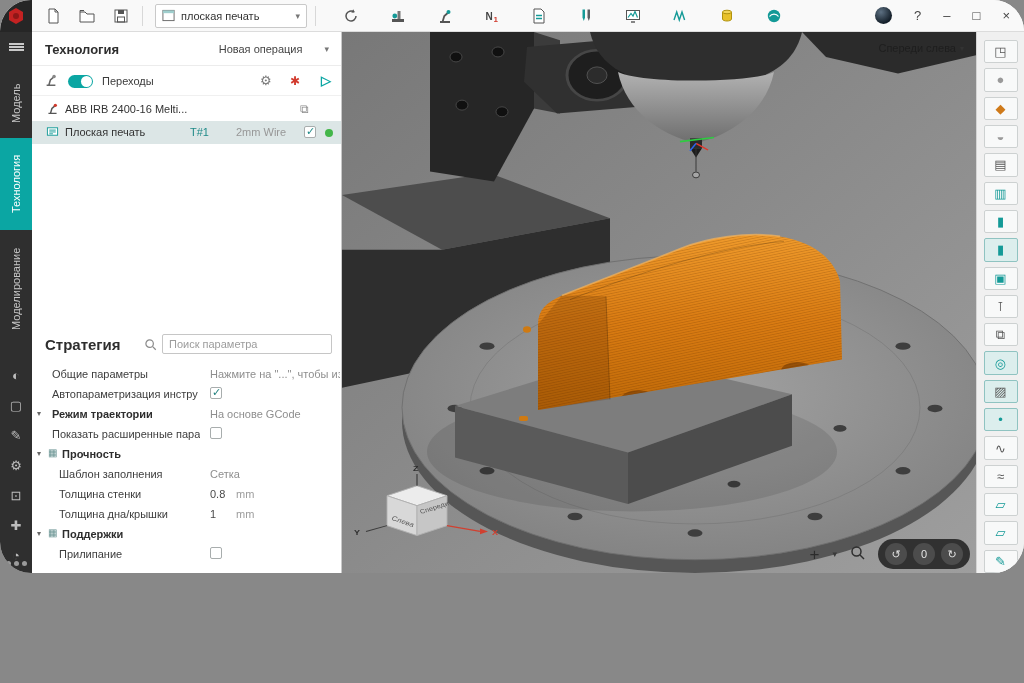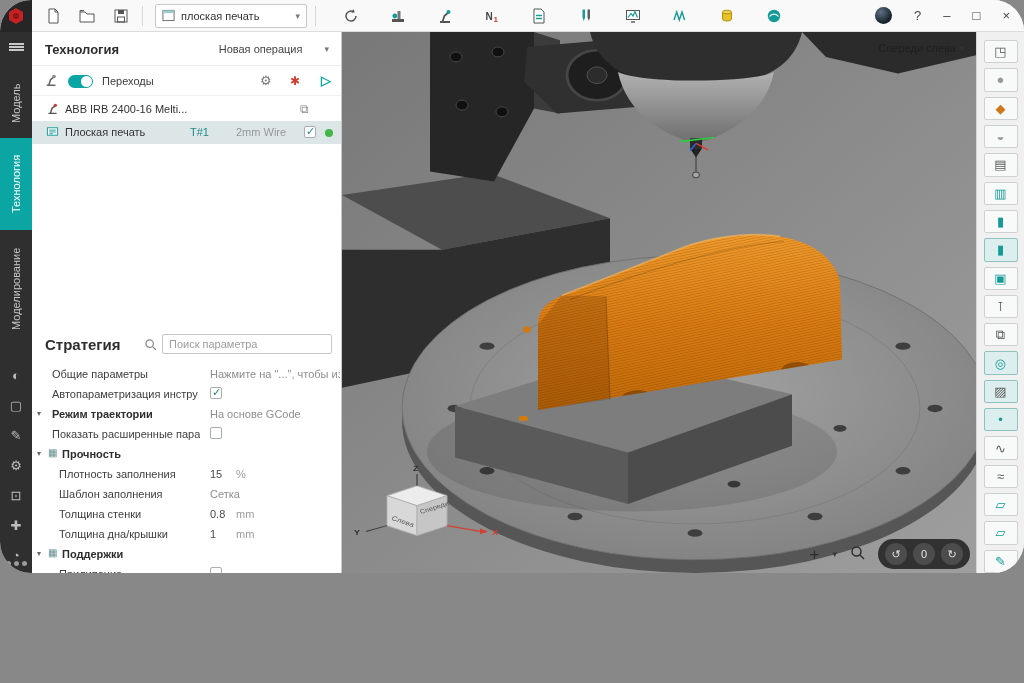--- a/index.html
+++ b/index.html
@@ -368,27 +368,20 @@
 
         <div class="prow section">
           <span class="pc">▾</span>
           <span class="pg">▦</span>
           <span class="pl">Прочность</span>
           <span class="pv"></span>
           <span class="pu"></span>
 
         </div>
 
-        <div class="prow value ind2 num">
-
-          <span class="pl">Плотность заполнения</span>
-          <span class="pv">15</span>
-          <span class="pu">%</span>
-
-        </div>
 
         <div class="prow value ind2">
 
           <span class="pl">Шаблон заполнения</span>
           <span class="pv">Сетка</span>
           <span class="pu"></span>
 
         </div>
 
         <div class="prow value ind2 num">

